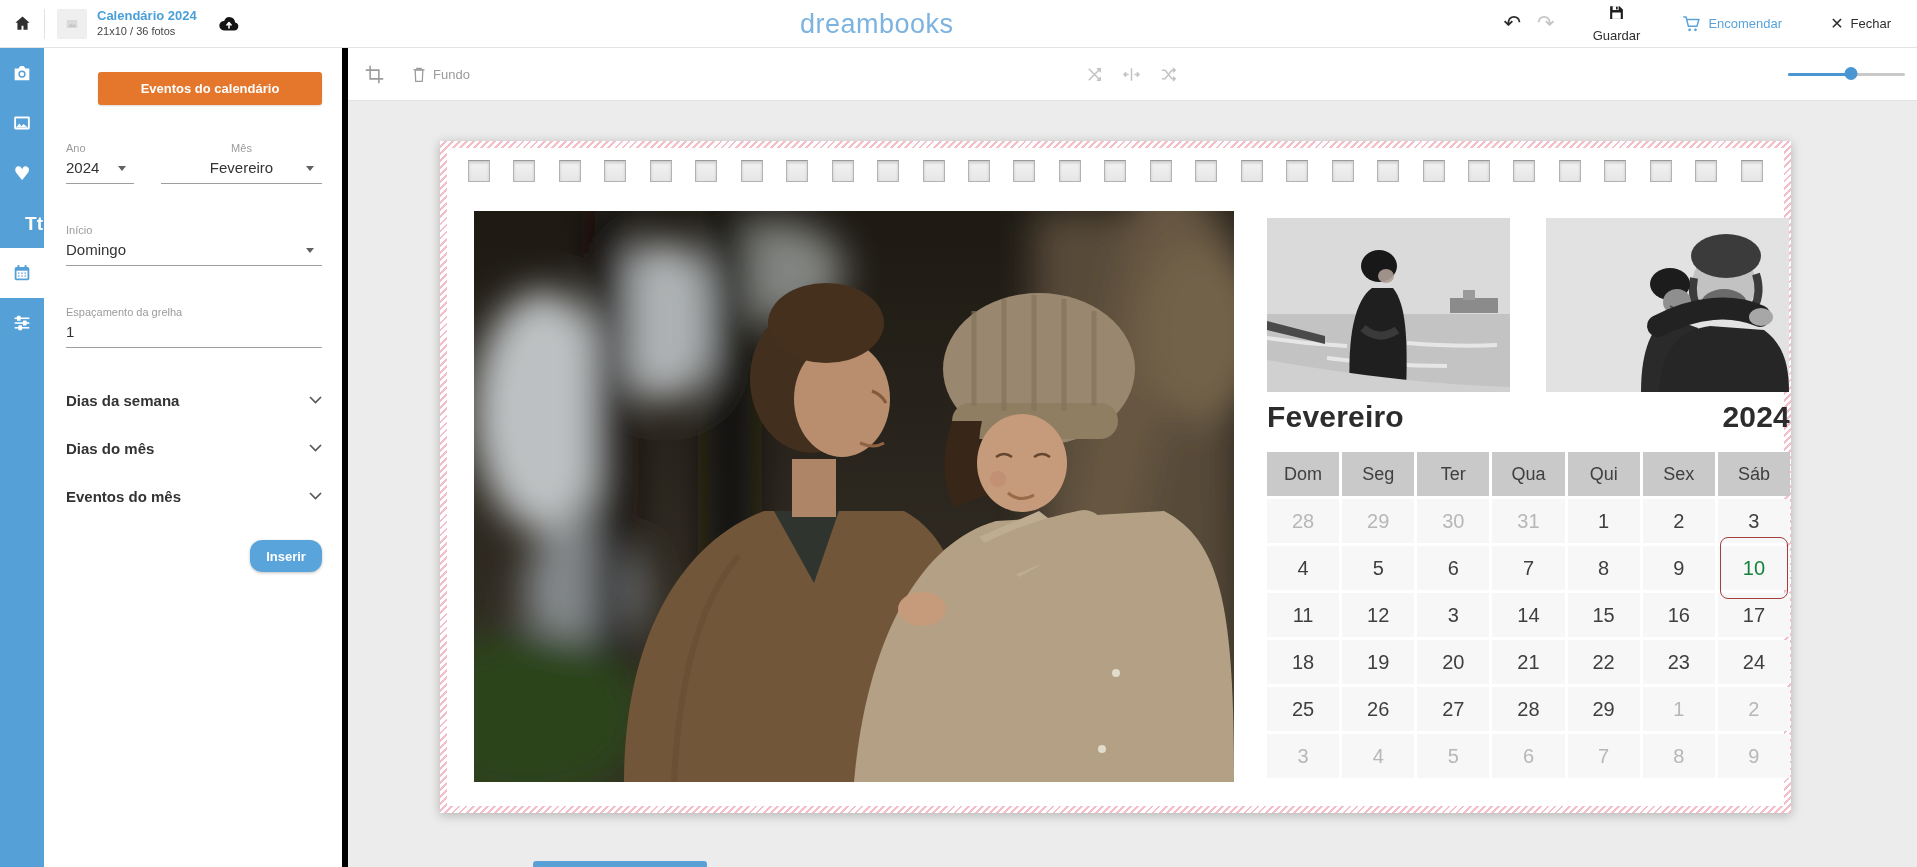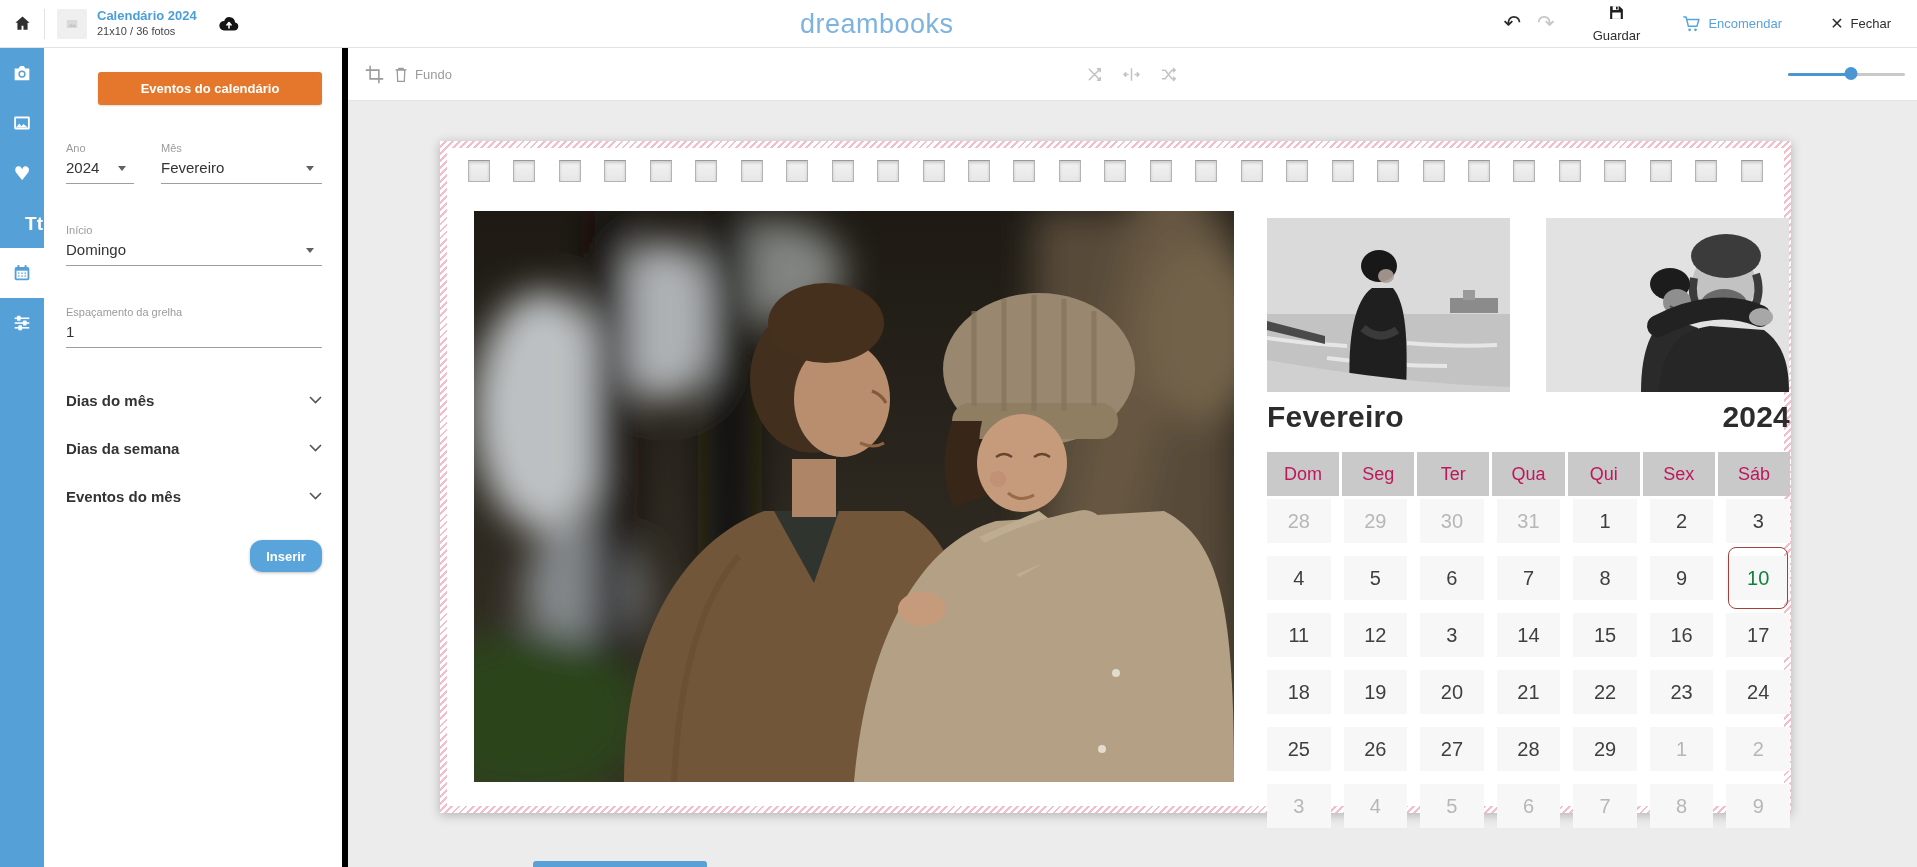--- a/index.html
+++ b/index.html
@@ -32,35 +32,35 @@
   .rail-item.active .hole{fill:#fff;}
   .glyph-heart{font-size:19px;line-height:1;font-family:"DejaVu Sans",sans-serif;}
   .glyph-tt{font-size:19px;font-weight:bold;line-height:1;margin-left:24px;}
 
   
   .panel{position:absolute;left:44px;top:48px;bottom:0;width:304px;background:#fff;border-right:6px solid #000000;box-sizing:border-box;padding:24px 20px 0 22px;z-index:5;}
   .events-btn{margin-left:32px;height:33px;background:#e4772c;border-radius:3px;display:flex;align-items:center;justify-content:center;color:#fff;font-size:13px;font-weight:bold;cursor:pointer;box-shadow:0 1px 2px rgba(0,0,0,.15);}
   .fieldrow{display:flex;gap:27px;margin-top:37px;}
   .field{position:relative;}
   .f-ano{width:68px;}
-  .f-grow{flex:1;}
+  .f-grow{flex:1;text-align:center;}
   .f-label{font-size:11px;color:#9b9b9b;margin-bottom:5px;}
   .f-value{font-size:15px;color:#333;padding-bottom:7px;border-bottom:1px solid #9e9e9e;}
   .tri{position:absolute;right:8px;bottom:13px;width:0;height:0;border-left:4.5px solid transparent;border-right:4.5px solid transparent;border-top:5px solid #616161;}
   .field-block{margin-top:40px;position:relative;}
   .sections{margin-top:28px;}
   .section{height:48px;display:flex;align-items:center;justify-content:space-between;cursor:pointer;}
   .section-label{font-size:15px;font-weight:bold;color:#333;}
   .insert-row{display:flex;justify-content:flex-end;margin-top:20px;}
   .insert-btn{width:72px;height:32px;background:#5aa4dc;border-radius:12px;display:flex;align-items:center;justify-content:center;color:#fff;font-size:13px;font-weight:bold;cursor:pointer;box-shadow:0 1px 3px rgba(0,0,0,.25);}
 
   
   .canvas{position:absolute;left:348px;top:48px;right:0;bottom:0;}
   .canvas-toolbar{position:absolute;left:0;top:0;right:0;height:53px;background:#fff;border-bottom:1px solid #e4e4e4;box-sizing:border-box;}
-  .ct-left{position:absolute;left:16px;top:0;height:53px;display:flex;align-items:center;gap:8px;color:#9b9b9b;text-align:center;}
+  .ct-left{position:absolute;left:16px;top:0;height:53px;display:flex;align-items:center;gap:26px;color:#9b9b9b;text-align:center;}
   .fundo-btn{display:flex;align-items:center;gap:6px;font-size:13px;color:#9b9b9b;cursor:pointer;}
   .ct-mid{position:absolute;left:737px;top:0;height:53px;display:flex;align-items:center;gap:18px;color:#c3c3c3;}
   .zoom{position:absolute;right:12px;top:50%;transform:translateY(-50%);width:117px;height:14px;cursor:pointer;}
   .ztrack{position:absolute;left:0;right:0;top:6px;height:3px;background:#c9c9c9;border-radius:2px;}
   .zfill{position:absolute;left:0;top:6px;height:3px;background:#4a96d2;border-radius:2px;}
   .zthumb{position:absolute;top:0;width:13px;height:13px;border-radius:50%;background:#4a96d2;transform:translateX(-50%);}
   .canvas-body{position:absolute;left:0;top:53px;right:0;bottom:0;background:#ececec;}
 
   
   .page-outer{position:absolute;left:92px;top:40px;width:1351px;height:672px;background:repeating-linear-gradient(135deg,#ffffff 0 3px,#f3bdc9 3px 5px);padding:7px;box-sizing:border-box;box-shadow:0 2px 10px rgba(0,0,0,.25);}
@@ -68,22 +68,22 @@
   .punch-row{position:absolute;left:21px;right:21px;top:12px;display:flex;justify-content:space-between;}
   .punch{width:22px;height:22px;background:linear-gradient(180deg,#f3f3f3,#e6e6e6);border:1px solid #b3b3b3;border-top-color:#999;box-shadow:inset 0 2px 3px rgba(0,0,0,.16);box-sizing:border-box;}
   .main-photo{position:absolute;left:27px;top:63px;width:760px;height:571px;overflow:hidden;cursor:pointer;}
   .mini{position:absolute;top:70px;width:243px;height:174px;overflow:hidden;cursor:pointer;}
   .mini1{left:820px;}
   .mini2{left:1099px;}
   .main-photo svg,.mini svg{display:block;width:100%;height:100%;}
   .cal-title-row{position:absolute;left:820px;top:252px;width:523px;display:flex;justify-content:space-between;align-items:flex-end;}
   .cal-month,.cal-year{font-size:30px;font-weight:bold;color:#2c2c2c;letter-spacing:.2px;}
   .weekday-row{position:absolute;left:820px;top:304px;width:523px;display:grid;grid-template-columns:repeat(7,1fr);gap:3px;}
-  .wd{background:#c9c9c9;color:#be185d;height:44px;display:flex;align-items:center;justify-content:center;font-size:18px;}
-  .day-grid{position:absolute;left:820px;top:351px;width:523px;display:grid;grid-template-columns:repeat(7,1fr);grid-auto-rows:44px;gap:13px;}
+  .wd{background:#c9c9c9;color:#404040;height:44px;display:flex;align-items:center;justify-content:center;font-size:18px;}
+  .day-grid{position:absolute;left:820px;top:351px;width:523px;display:grid;grid-template-columns:repeat(7,1fr);grid-auto-rows:44px;gap:3px;}
   .day{background:#f7f7f7;display:flex;align-items:center;justify-content:center;font-size:20px;color:#3f3f3f;position:relative;cursor:pointer;}
   .day.muted{color:#b7b7b7;}
   .day.selected{color:#15803d;}
   .selbox{position:absolute;left:2px;right:2px;top:-9px;bottom:-9px;border:1.5px solid #a2403e;border-radius:8px;z-index:2;}
   .page-tab{position:absolute;left:185px;bottom:0;width:174px;height:6px;background:#58a0d6;border-radius:3px 3px 0 0;cursor:pointer;}
 
   svg{flex:none;}
 </style>
 </head>
 <body>
@@ -214,27 +214,27 @@
       <div class="tri"></div>
     </div>
 
     <div class="field field-block">
       <div class="f-label">Espaçamento da grelha</div>
       <div class="f-value">1</div>
     </div>
 
     <div class="sections">
       <div class="section">
-        <span class="section-label">Dias do mês</span>
+        <span class="section-label">Dias da semana</span>
         <svg width="13" height="8" viewBox="0 0 13 8">
             <polyline points="1,1 6.5,6.5 12,1" fill="none" stroke="#555" stroke-width="1.6"></polyline>
           </svg>
       </div>
       <div class="section">
-        <span class="section-label">Dias da semana</span>
+        <span class="section-label">Dias do mês</span>
         <svg width="13" height="8" viewBox="0 0 13 8">
             <polyline points="1,1 6.5,6.5 12,1" fill="none" stroke="#555" stroke-width="1.6"></polyline>
           </svg>
       </div>
       <div class="section">
         <span class="section-label">Eventos do mês</span>
         <svg width="13" height="8" viewBox="0 0 13 8">
             <polyline points="1,1 6.5,6.5 12,1" fill="none" stroke="#555" stroke-width="1.6"></polyline>
           </svg>
       </div>

